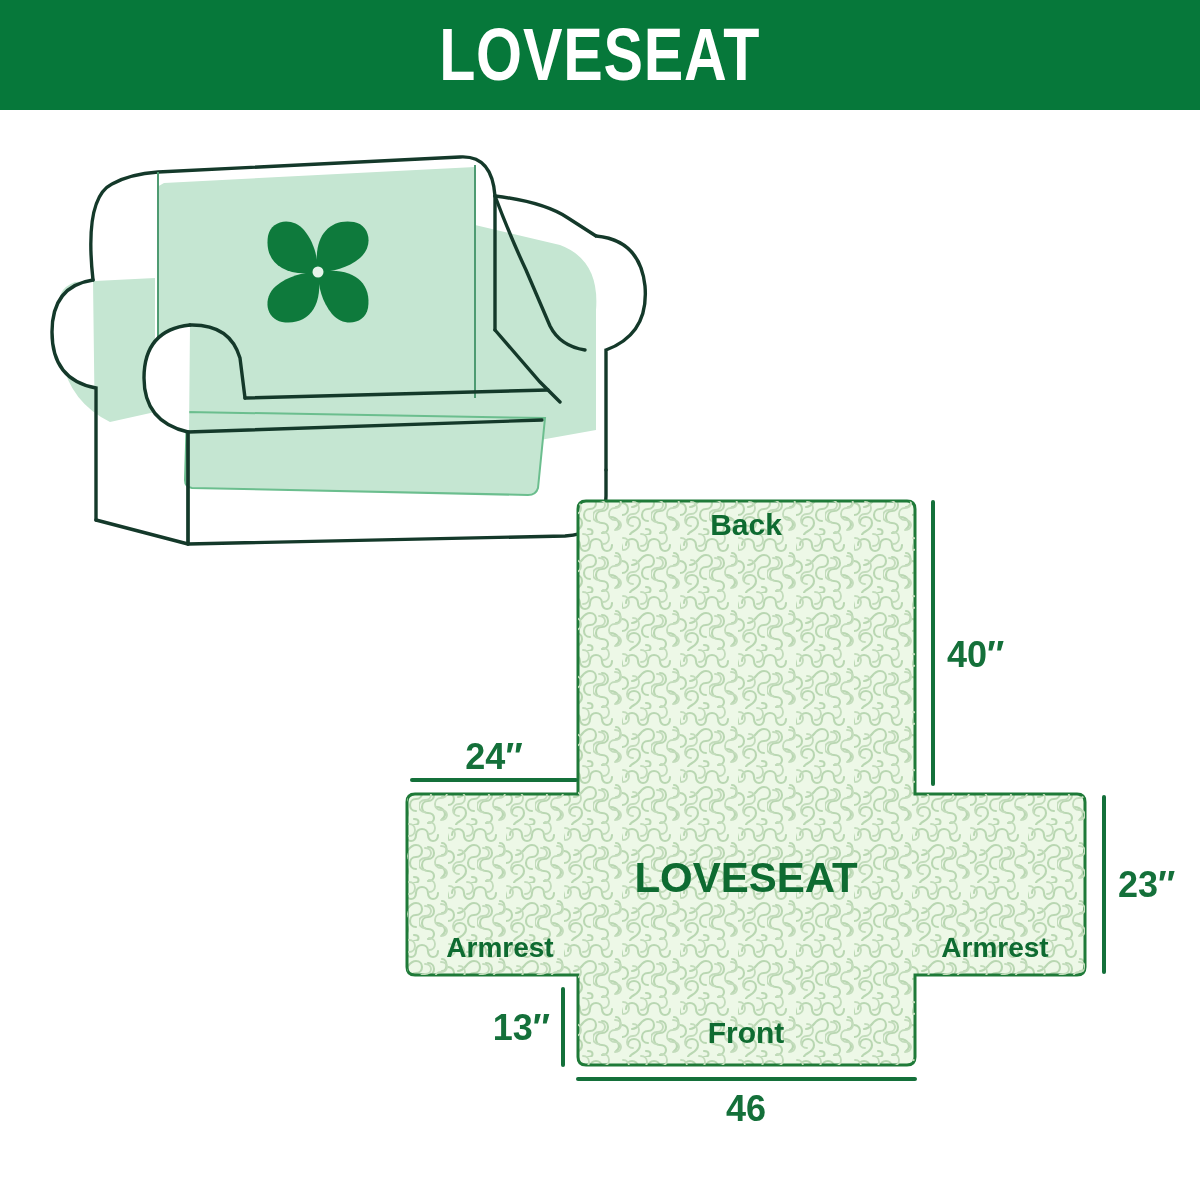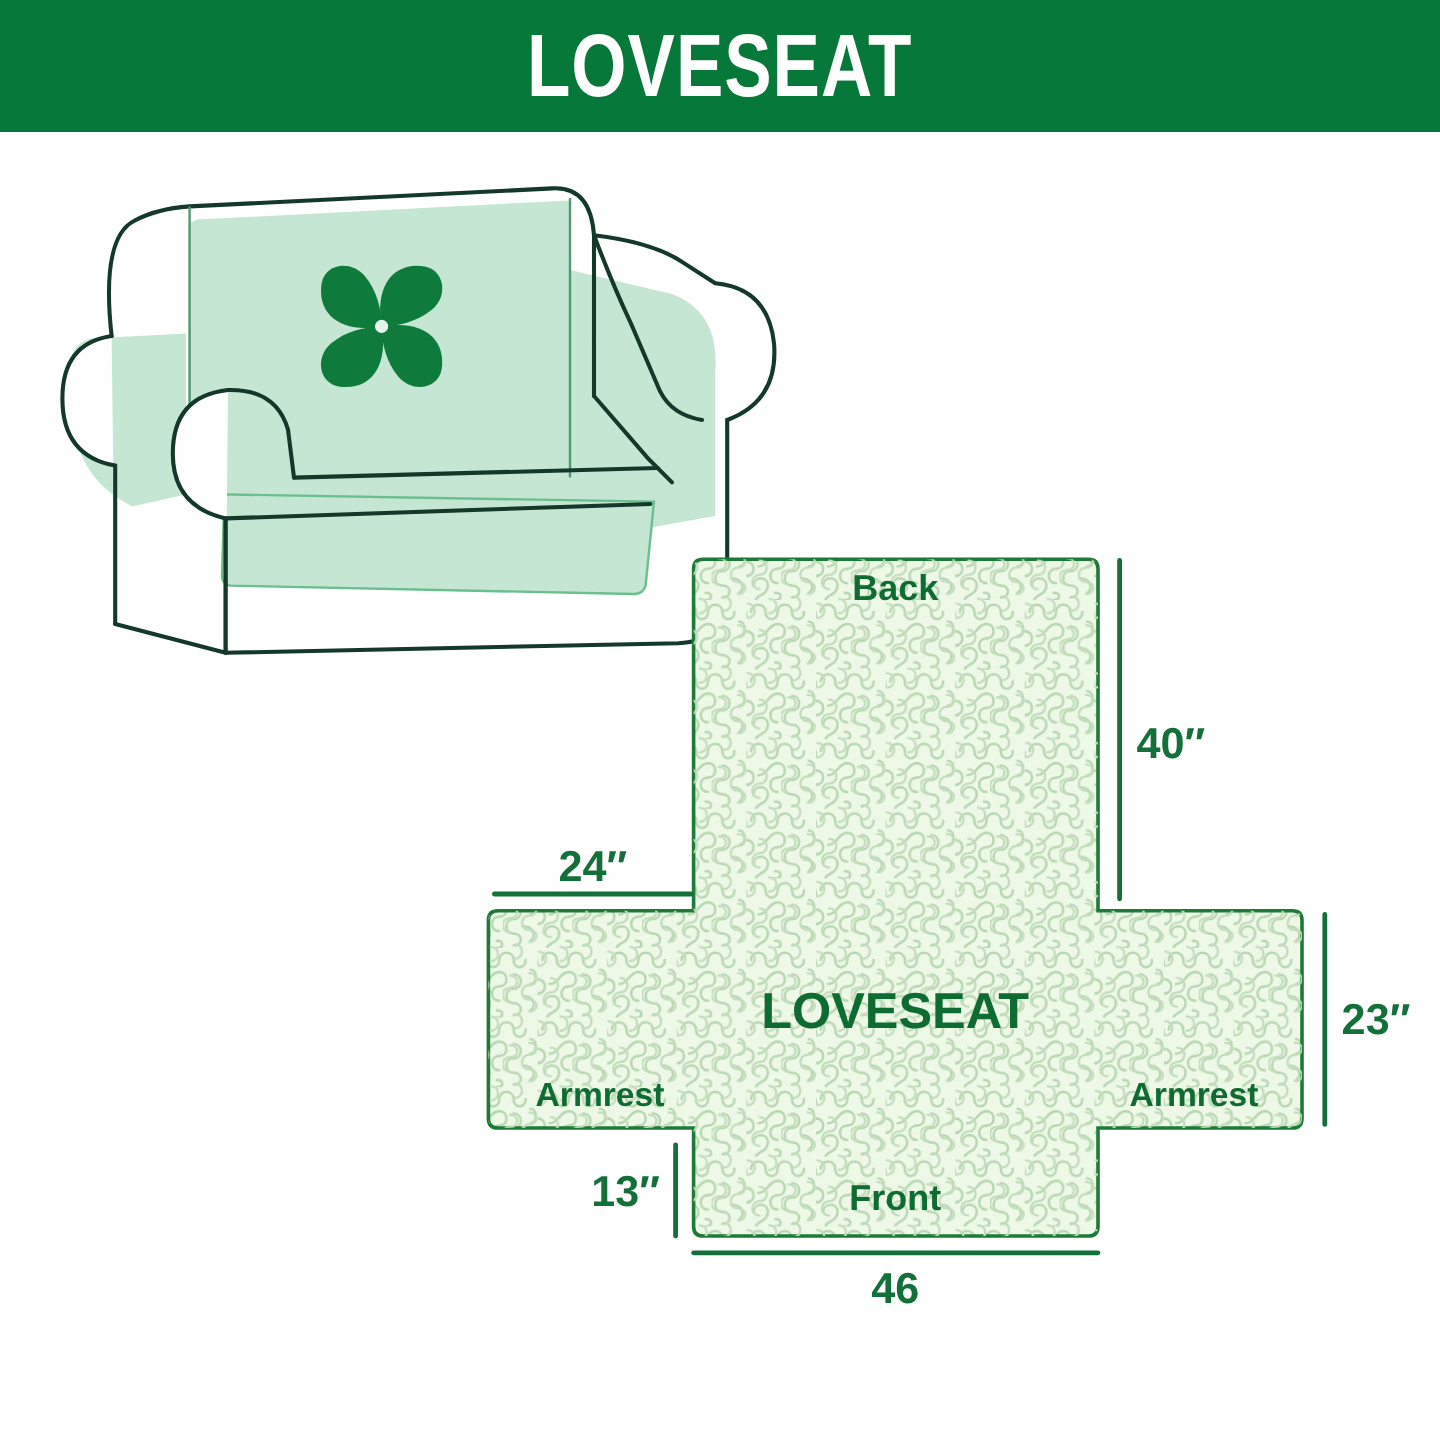--- a/index.html
+++ b/index.html
@@ -53,21 +53,21 @@
     left: 40px;
     top: 140px;
     width: 640px;
     height: 410px;
   }
 
   
   #cover-diagram {
     position: absolute;
     left: 390px;
-    top: 442px;
+    top: 477px;
     width: 810px;
     height: 660px;
     text-align: center;
   }
 
   .dim-label {
     font-family: "Liberation Sans", sans-serif;
     font-weight: bold;
     fill: #14703A;
   }

